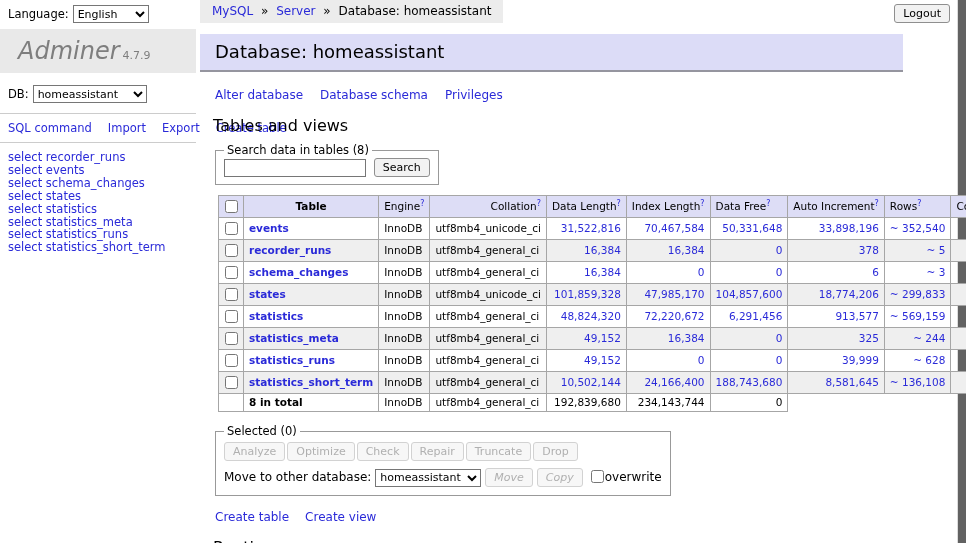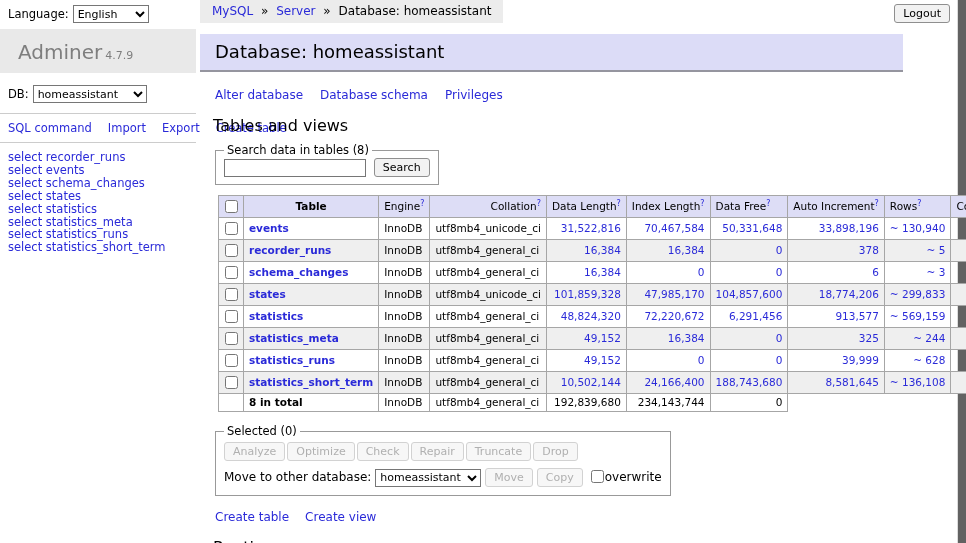--- a/index.html
+++ b/index.html
@@ -21,21 +21,21 @@
   input[type="text"]{font-family:inherit;font-size:11px;border:1px solid #767676;height:18px;padding:1px 3px;}
 
   
   #scrollbar{position:fixed;top:0;right:0;width:9px;height:100%;background:#626262;border-left:1px solid #dcdcdc;}
 
   
   #menu{position:absolute;left:0;top:0;width:196px;}
   .lang-row{margin:5px 0 0 8px;font-size:11.5px;}
   .lang-row select{width:76px;margin-left:4px;}
   h1{margin:6px 0 0;background:#e9e9e9;padding:8px 0 8px 18px;font-weight:normal;}
-  .logo-name{font-size:20px;color:#7e7e7e;}
+  .logo-name{font-style:italic;font-size:24px;color:#7e7e7e;}
   .logo-ver{font-size:11px;color:#7e7e7e;margin-left:3px;}
   .db-row{margin:12px 0 10px 8px;font-size:11.5px;}
   .db-row select{width:114px;margin-left:4px;}
   hr{border:0;border-top:1px solid #ccc;margin:4px 0 0;}
   .side-actions{margin:7px 8px;line-height:14px;font-size:11.5px;width:178px;}
   .side-actions a{margin-right:16px;white-space:nowrap;}
   #table-list{list-style:none;margin:8px 0;padding:0 0 0 8px;font-size:11.5px;}
   #table-list li{line-height:12.9px;white-space:nowrap;}
 
   
@@ -71,21 +71,21 @@
   .col-auto{min-width:74px;}
   .col-rows{min-width:45px;}
   .col-comment{min-width:46px;}
   tfoot td b{font-weight:bold;}
 
   .selected-fs{display:inline-block;margin:12px 0 0 15px;border:1px solid #999;padding:1px 8px 8px;}
   .btn-row{margin:3px 0 7px;}
   .btn-row button{margin-right:2px;}
   .move-row{font-size:12px;}
   .move-row select{width:106px;margin-left:4px;}
-  .move-row button{margin-left:4px;}
+  .move-row button{margin-left:4px;font-style:italic;}
   .move-row input[type="checkbox"]{margin:0 1px 0 8px;vertical-align:-2px;}
 
   .create-links{margin:14px 12px 0 15px;}
   .create-links a{margin-right:16px;}
 </style>
 </head>
 <body>
 
 <div id="scrollbar"></div>
 <button id="logout">Logout</button>
@@ -145,21 +145,21 @@
     <tbody id="tt-body">
         <tr>
           <td class="chk"><input type="checkbox" style=""></td>
           <td><a class="table-name">events</a></td>
           <td>InnoDB</td>
           <td>utf8mb4_unicode_ci</td>
           <td class="num"><a>31,522,816</a></td>
           <td class="num"><a>70,467,584</a></td>
           <td class="num"><a>50,331,648</a></td>
           <td class="num"><a>33,898,196</a></td>
-          <td class="num"><a>~ 130,940</a></td>
+          <td class="num"><a>~ 352,540</a></td>
           <td></td>
         </tr>
         <tr>
           <td class="chk"><input type="checkbox" style=""></td>
           <td><a class="table-name">recorder_runs</a></td>
           <td>InnoDB</td>
           <td>utf8mb4_general_ci</td>
           <td class="num"><a>16,384</a></td>
           <td class="num"><a>16,384</a></td>
           <td class="num"><a>0</a></td>

